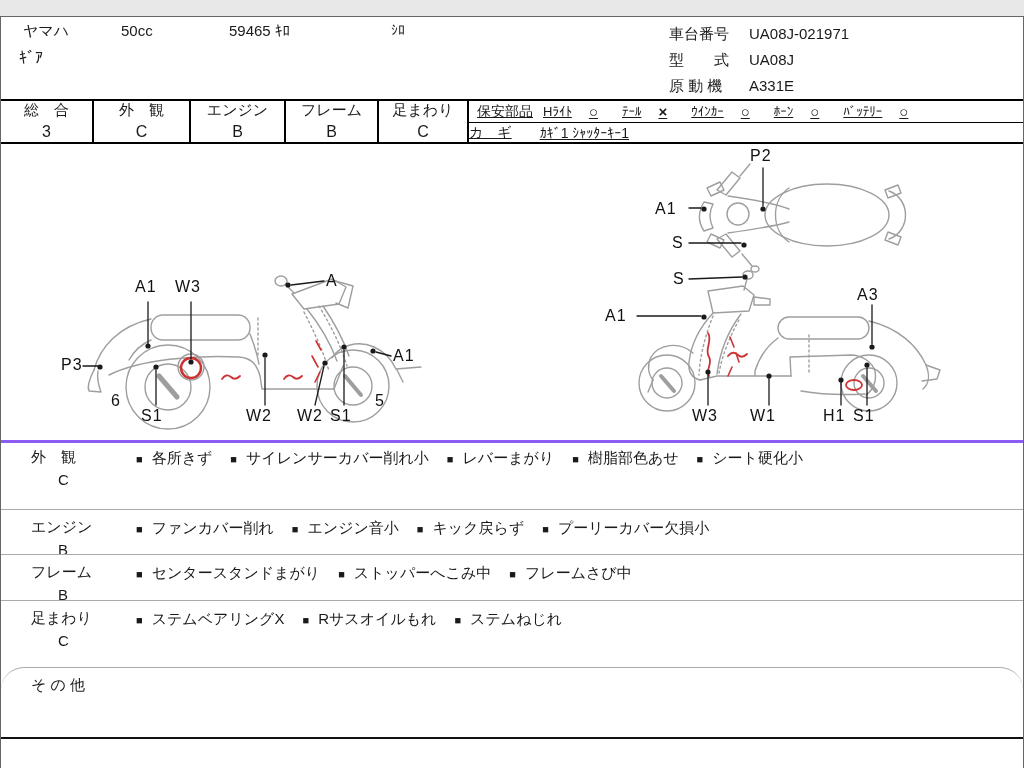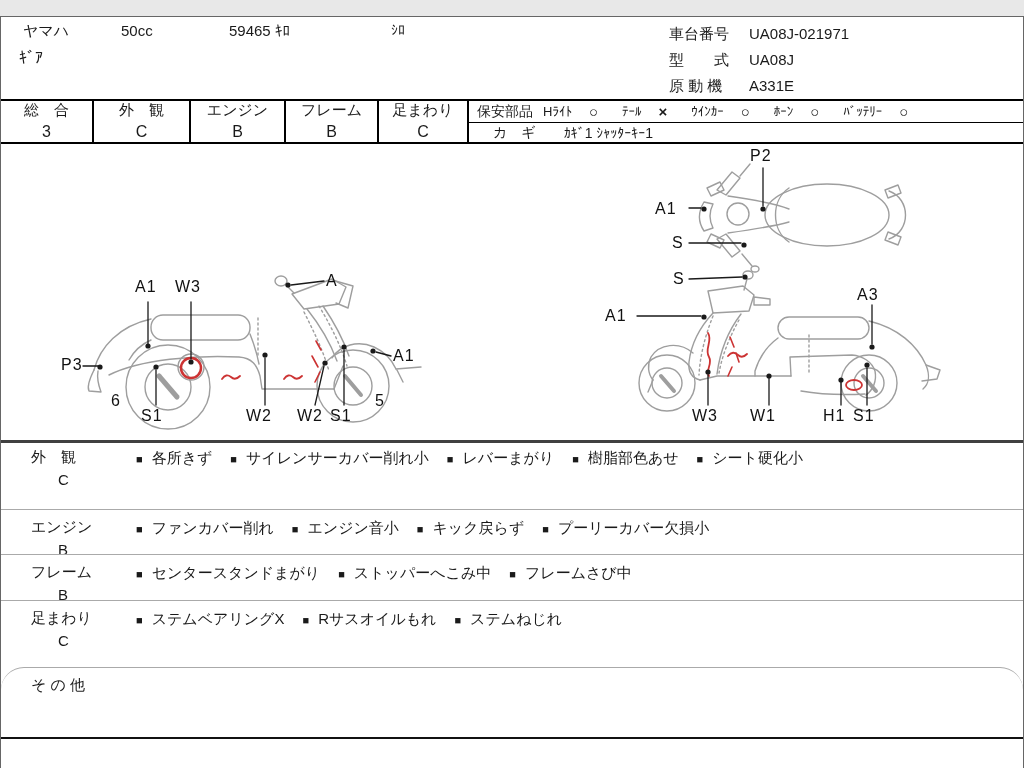--- a/index.html
+++ b/index.html
@@ -23,32 +23,32 @@
   .gradebar{
     position:absolute;left:0;top:82px;width:100%;height:45px;
     display:flex;border-top:2px solid #000;border-bottom:2px solid #000;
     box-sizing:border-box;
   }
   .gcell{border-right:2px solid #000;box-sizing:border-box;
     display:flex;flex-direction:column;align-items:center;justify-content:center;}
   .gcell .glab{font-size:15px;line-height:20px;font-family:Liberation Mono, monospace;}
   .gcell .gval{font-size:16px;line-height:19px;}
   .g1{width:93px;} .g2{width:97px;} .g3{width:95px;} .g4{width:93px;} .g5{width:90px;}
-  .gsafety{flex:1;display:flex;flex-direction:column;}
+  .gsafety{flex:1;display:flex;flex-direction:column;text-decoration:underline;}
   .srow1{height:22px;display:flex;align-items:center;padding-left:8px;font-size:14px;}
   .srow1 .slab{margin-right:10px;}
   .sitem{display:inline-flex;align-items:center;margin-right:24px;gap:12px;}
   .sitem .sname{font-size:13px;}
   .sitem .sstat{font-size:15px;font-weight:bold;margin-left:5px;}
   .srow2{height:19px;border-top:1px solid #000;display:flex;align-items:center;
-    padding-left:24px;font-size:14px;}
+    padding-left:0;font-size:14px;}
   .srow2 .kval{margin-left:28px;}
   
   .diagram{position:absolute;left:0;top:127px;width:100%;height:296px;
-    border-bottom:3px solid #404040;box-sizing:content-box;}
+    border-bottom:3px solid #8b5cf6;box-sizing:content-box;}
   .diagram svg{position:absolute;left:0;top:0;}
   .dlabel{position:absolute;font-size:16px;letter-spacing:1px;color:#111;white-space:nowrap;}
   
   .crow{position:absolute;left:0;width:100%;box-sizing:border-box;}
   .crow .clab{position:absolute;left:30px;top:8px;font-size:15px;white-space:pre;}
   .crow .cgrade{position:absolute;left:57px;top:31px;font-size:15px;}
   .citems{position:absolute;left:135px;top:9px;display:flex;flex-wrap:wrap;}
   .citem{display:inline-flex;align-items:center;margin-right:18px;font-size:15px;}
   .citem .blt{font-size:11px;margin-right:9px;}
   .r1{top:423px;height:69px;}

